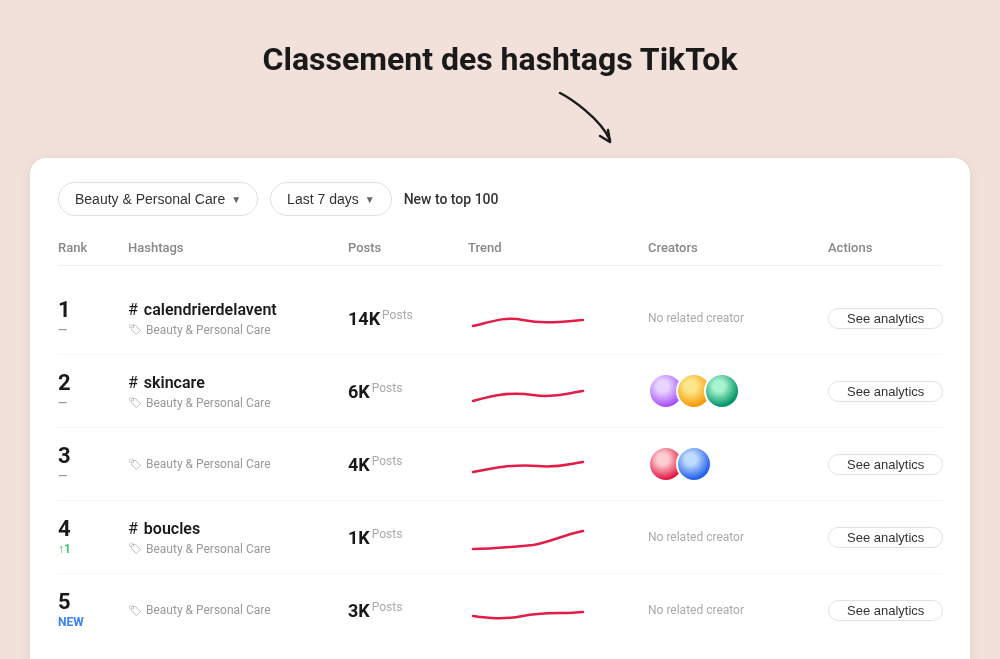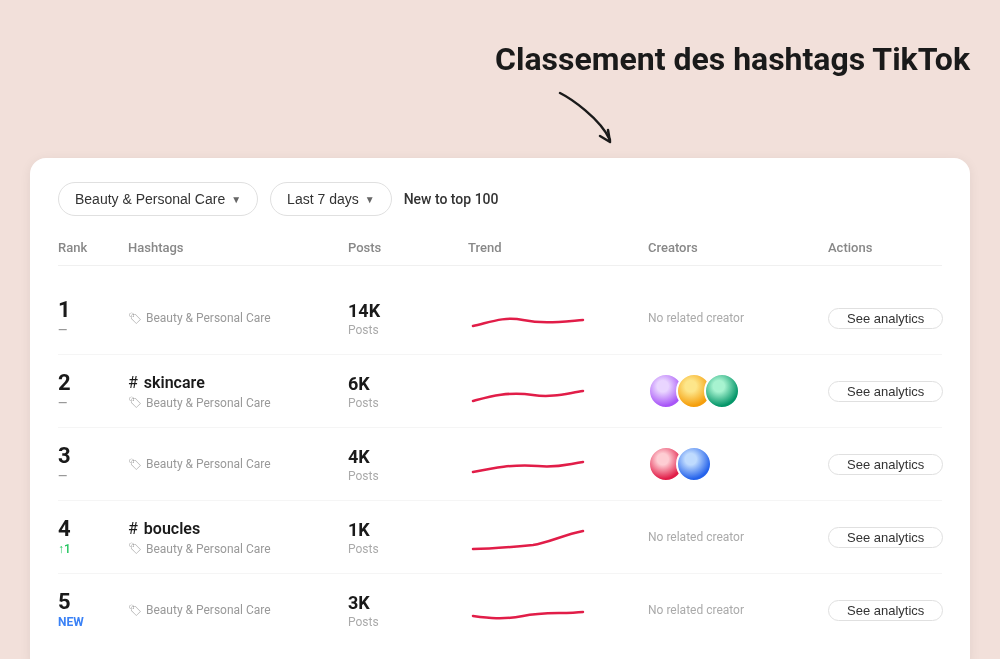--- a/index.html
+++ b/index.html
@@ -10,21 +10,21 @@
       justify-content: center;
       align-items: center;
       min-height: 100vh;
       padding: 20px;
     }
     .outer-container {
       width: 960px;
       padding: 20px 10px 30px;
     }
     .page-title {
-      text-align: right;
+      text-align: center;
       font-size: 32px;
       font-weight: 700;
       color: #1a1a1a;
       margin-bottom: 10px;
       position: relative;
     }
     .arrow-container {
       display: flex;
       justify-content: center;
       margin-bottom: 10px;
@@ -140,21 +140,21 @@
       align-items: center;
       gap: 4px;
       font-size: 12px;
       color: #999;
     }
     .tag-icon {
       font-size: 11px;
     }
     .posts-cell {
       display: flex;
-      flex-direction: column;
+      flex-direction: row;
       gap: 2px;
     }
     .posts-count {
       font-size: 18px;
       font-weight: 700;
       color: #1a1a1a;
     }
     .posts-label {
       font-size: 12px;
       color: #aaa;
@@ -241,20 +241,23 @@
       <span>Creators</span>
       <span>Actions</span>
     </div>
 
     <div class="table-row">
       <div class="rank-cell">
         <span class="rank-number">1</span>
         <span class="rank-change stable">—</span>
       </div>
       <div class="hashtag-cell">
+        <span class="hashtag-name">
+          <span class="hash"># </span><span>calendrierdelavent</span>
+        </span>
         <span class="hashtag-category">
           <span class="tag-icon">🏷</span>
           <span>Beauty &amp; Personal Care</span>
         </span>
       </div>
       <div class="posts-cell">
         <span class="posts-count">14K</span>
         <span class="posts-label">Posts</span>
       </div>
       <div class="trend-cell">

